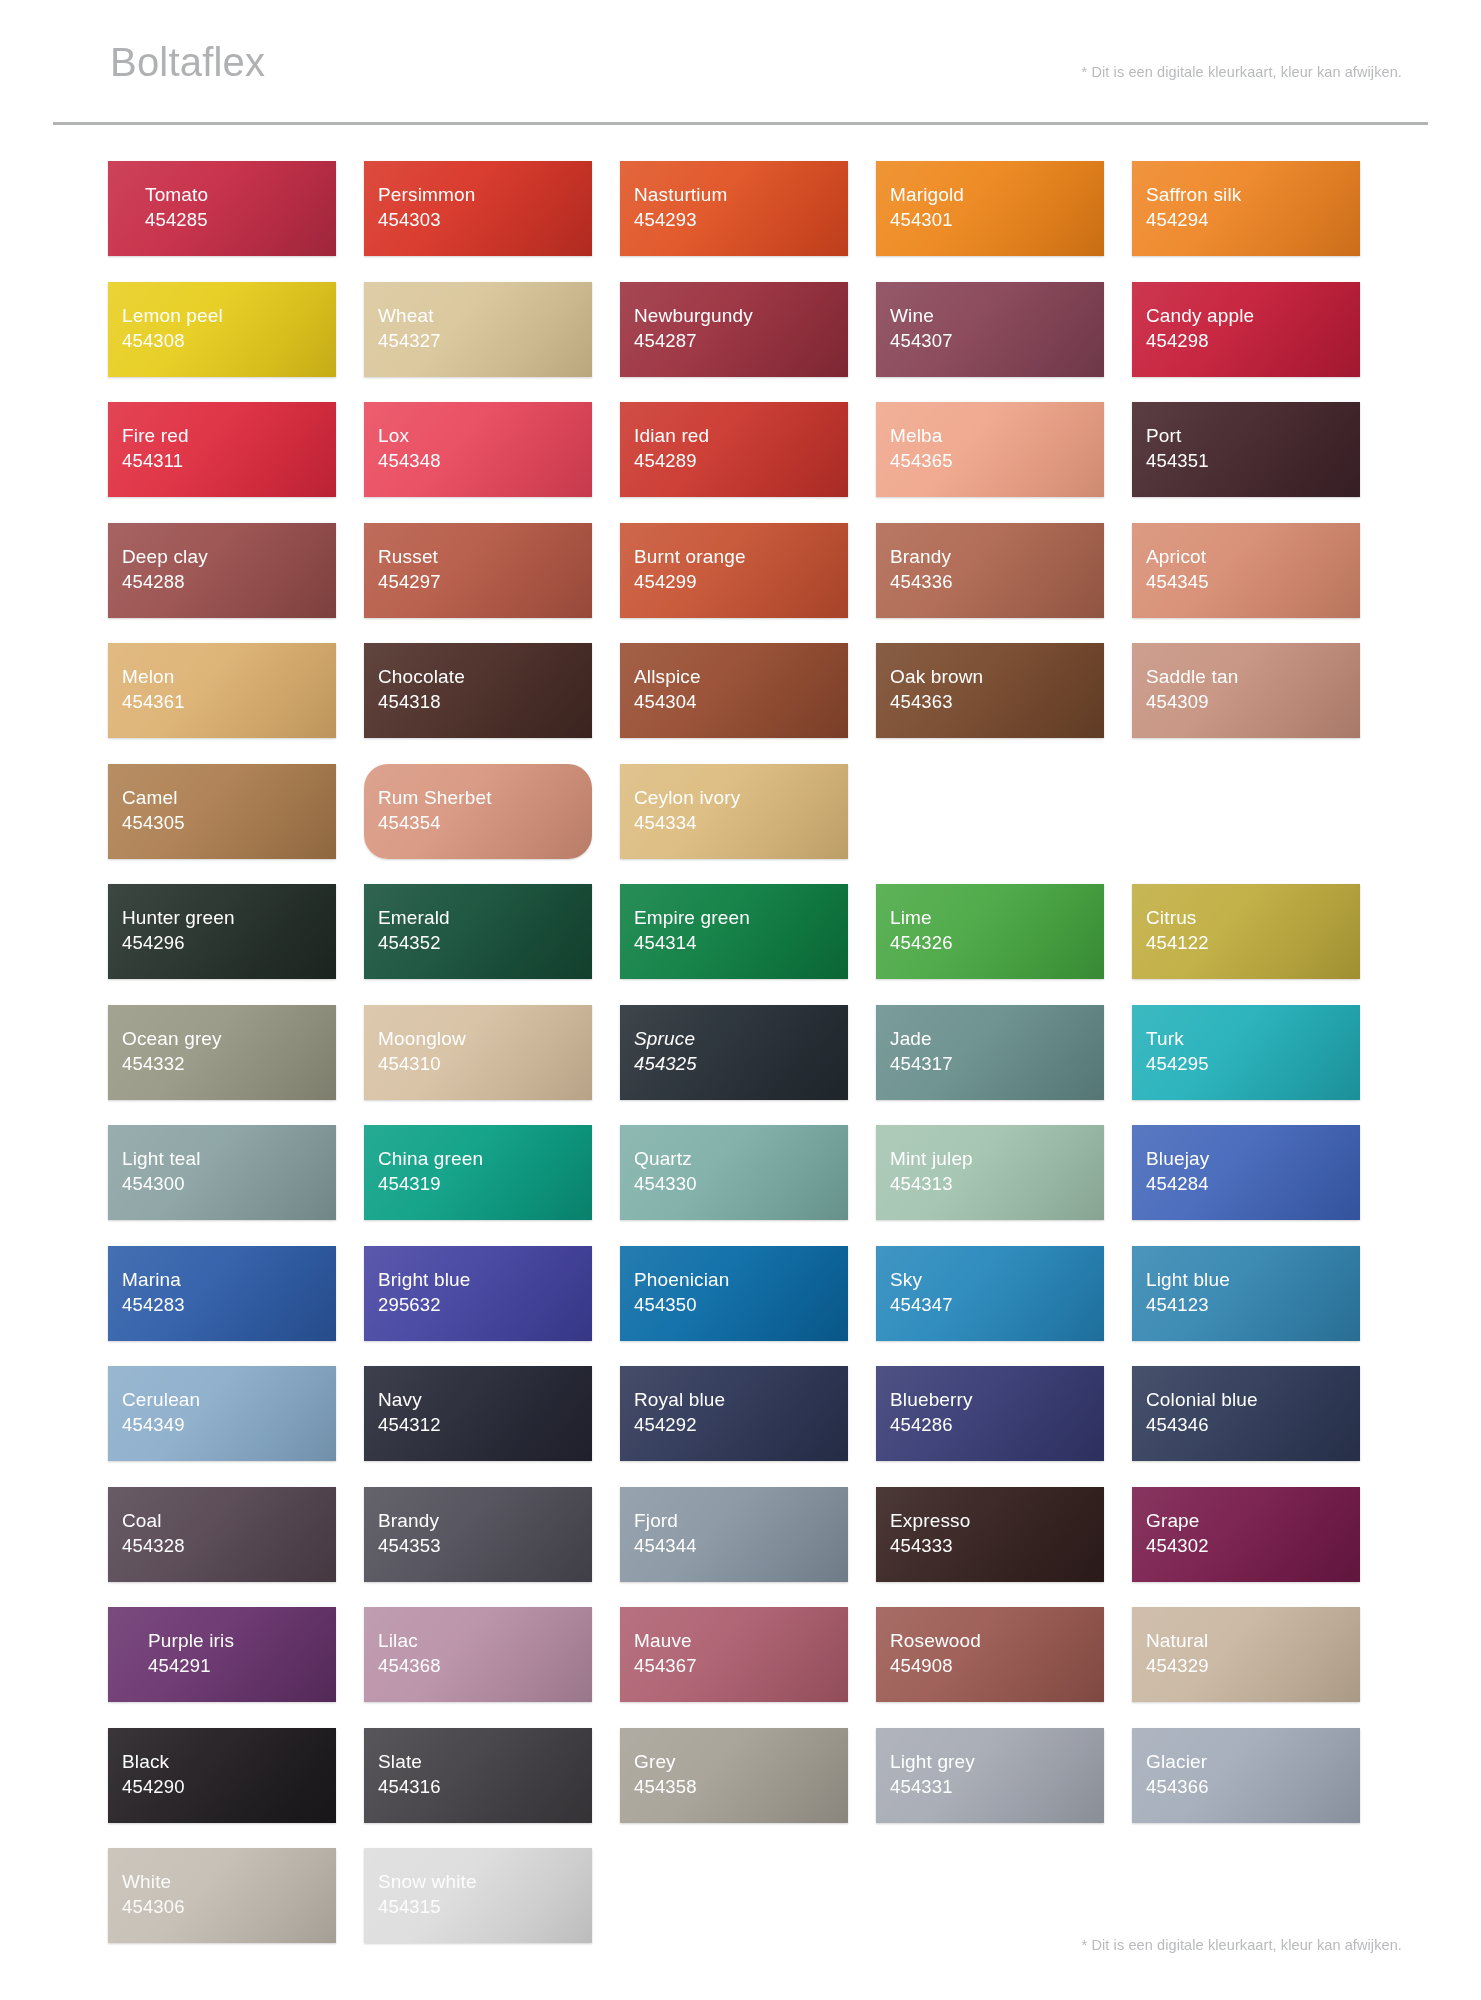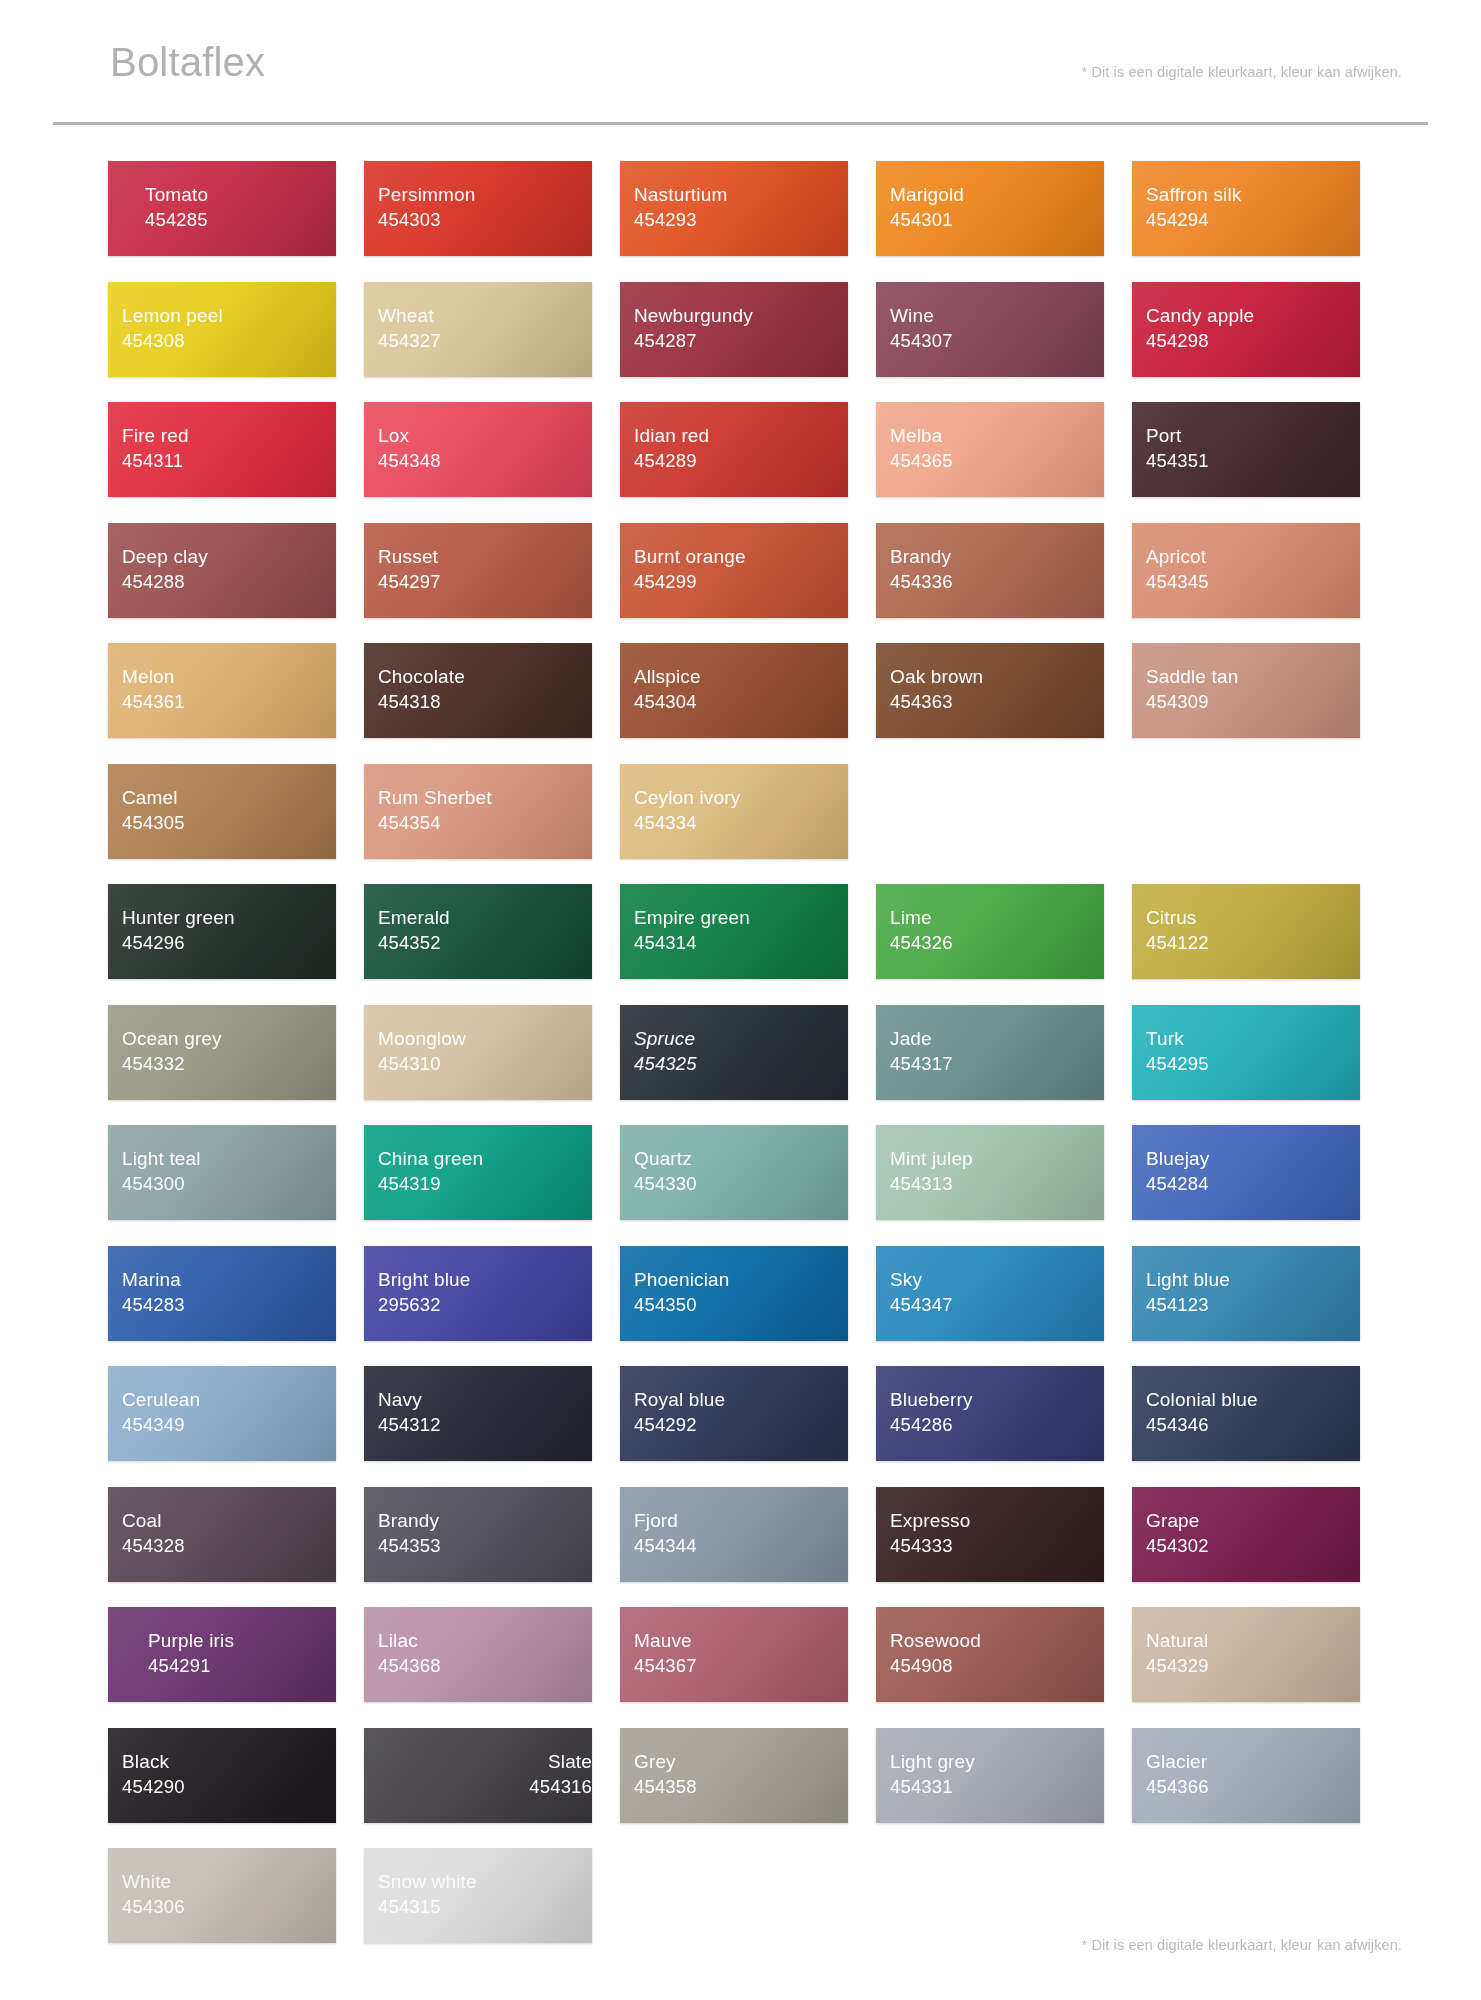--- a/index.html
+++ b/index.html
@@ -230,21 +230,21 @@
         <div class="swatch-code">454363</div>
       </div>
       <div class="swatch" style="background: linear-gradient(132deg, rgb(200, 150, 132) 0%, rgb(200, 150, 132) 42%, rgb(187, 134, 116) 100%);">
         <div class="swatch-name">Saddle tan</div>
         <div class="swatch-code">454309</div>
       </div>
       <div class="swatch" style="background: linear-gradient(132deg, rgb(176, 131, 86) 0%, rgb(176, 131, 86) 42%, rgb(159, 115, 71) 100%);">
         <div class="swatch-name">Camel</div>
         <div class="swatch-code">454305</div>
       </div>
-      <div class="swatch" style="background: linear-gradient(132deg, rgb(217, 154, 132) 0%, rgb(217, 154, 132) 42%, rgb(205, 138, 115) 100%);">
+      <div class="swatch" style="background: linear-gradient(132deg, rgb(217, 154, 132) 0%, rgb(217, 154, 132) 42%, rgb(205, 138, 115) 100%); border-radius: 24px;">
         <div class="swatch-name">Rum Sherbet</div>
         <div class="swatch-code">454354</div>
       </div>
       <div class="swatch" style="background: linear-gradient(132deg, rgb(221, 190, 131) 0%, rgb(221, 190, 131) 42%, rgb(210, 176, 115) 100%);">
         <div class="swatch-name">Ceylon ivory</div>
         <div class="swatch-code">454334</div>
       </div>
       <div class="swatch empty"></div>
       <div class="swatch empty"></div>
       <div class="swatch" style="background: linear-gradient(132deg, rgb(43, 54, 48) 0%, rgb(43, 54, 48) 42%, rgb(31, 40, 35) 100%);">
@@ -384,21 +384,21 @@
         <div class="swatch-code">454908</div>
       </div>
       <div class="swatch" style="background: linear-gradient(132deg, rgb(203, 185, 164) 0%, rgb(203, 185, 164) 42%, rgb(190, 171, 149) 100%);">
         <div class="swatch-name">Natural</div>
         <div class="swatch-code">454329</div>
       </div>
       <div class="swatch" style="background: linear-gradient(132deg, rgb(39, 35, 39) 0%, rgb(39, 35, 39) 42%, rgb(27, 24, 27) 100%);">
         <div class="swatch-name">Black</div>
         <div class="swatch-code">454290</div>
       </div>
-      <div class="swatch" style="background: linear-gradient(132deg, rgb(72, 70, 74) 0%, rgb(72, 70, 74) 42%, rgb(58, 56, 60) 100%); text-align: right;">
+      <div class="swatch" style="background: linear-gradient(132deg, rgb(72, 70, 74) 0%, rgb(72, 70, 74) 42%, rgb(58, 56, 60) 100%);">
         <div class="swatch-name">Slate</div>
         <div class="swatch-code">454316</div>
       </div>
       <div class="swatch" style="background: linear-gradient(132deg, rgb(168, 164, 154) 0%, rgb(168, 164, 154) 42%, rgb(153, 149, 139) 100%);">
         <div class="swatch-name">Grey</div>
         <div class="swatch-code">454358</div>
       </div>
       <div class="swatch" style="background: linear-gradient(132deg, rgb(169, 173, 182) 0%, rgb(169, 173, 182) 42%, rgb(153, 158, 168) 100%);">
         <div class="swatch-name">Light grey</div>
         <div class="swatch-code">454331</div>

